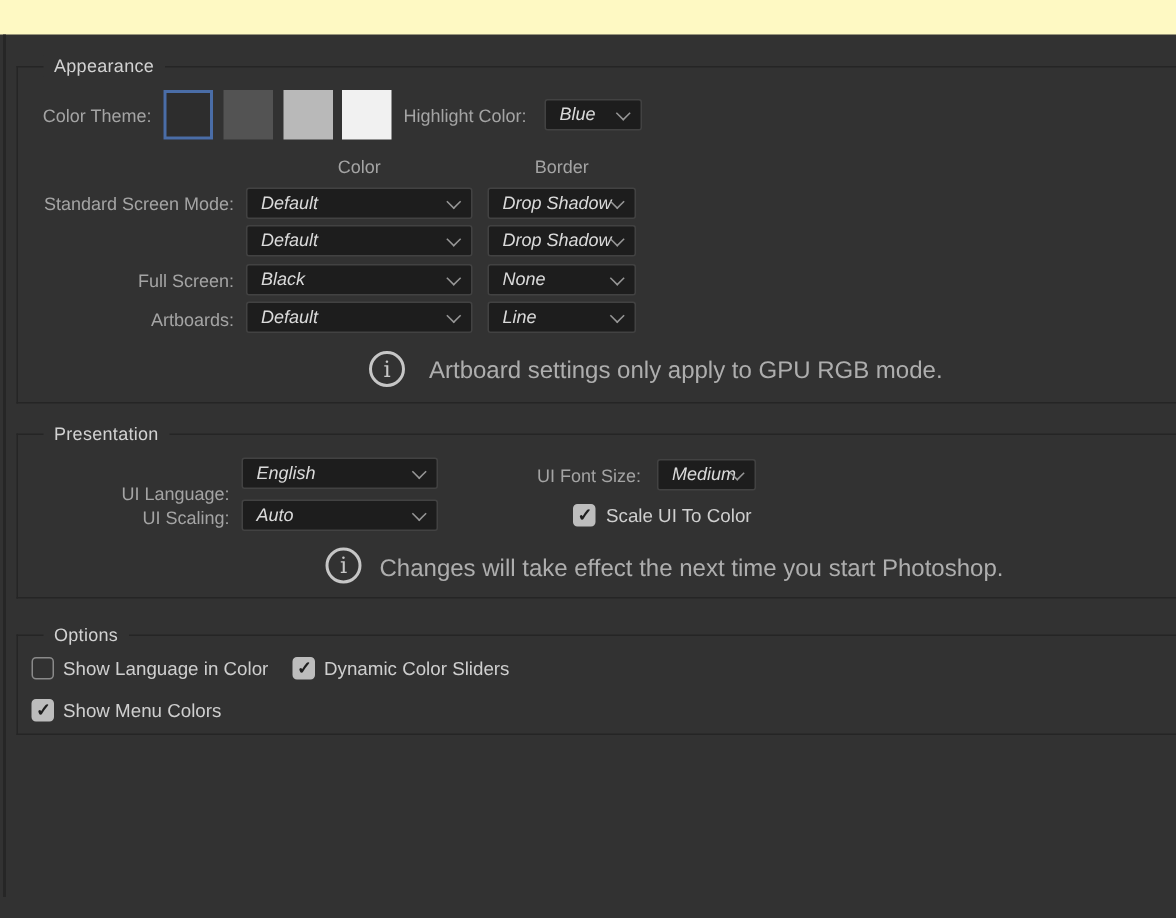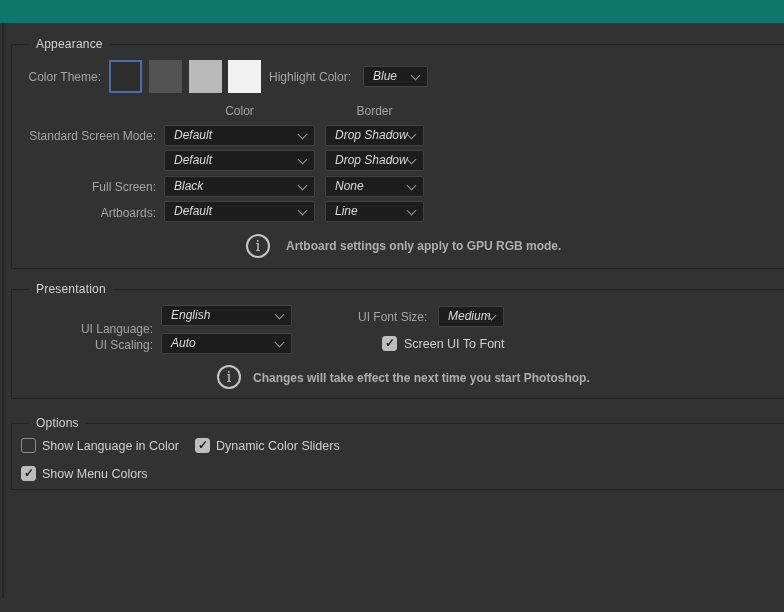--- a/index.html
+++ b/index.html
@@ -1,18 +1,18 @@
 <!DOCTYPE html>
 <html><head>
 <meta charset="utf-8">
 <style>
   * { margin:0; padding:0; box-sizing:border-box; }
   html,body { width:784px; height:612px; }
   body { font-family:"Liberation Sans", sans-serif; background:#ffffff; }
-  #screen { position:relative; width:784px; height:612px; overflow:hidden; background:#0f766e; }
+  #screen { position:relative; width:784px; height:612px; overflow:hidden; background:#fef9c3; }
   #panel { position:absolute; left:0; top:23px; width:784px; height:589px; background:#323232; }
   #left-edge { position:absolute; left:2px; top:0; width:2px; height:575px; background:#262626; }
 
   .group { position:absolute; left:11px; width:790px; border:1px solid #252525; border-right:none; }
   .group-title { position:absolute; top:-8px; left:17px; background:#323232; padding:0 7px;
                  font-size:12px; color:#d2d2d2; letter-spacing:.2px; }
 
   .lbl { position:absolute; font-size:12px; color:#a4a4a4; white-space:nowrap; }
   .lbl.r { text-align:right; }
   .colhead { position:absolute; font-size:12px; color:#a4a4a4; text-align:center; }
@@ -29,21 +29,21 @@
   .cb { position:absolute; width:15px; height:15px; border-radius:3px; border:1px solid #8a8a8a;
         background:transparent; cursor:pointer; }
   .cb.checked { background:#bdbdbd; border-color:#bdbdbd; }
   .cb.checked::after { content:"\2713"; position:absolute; left:2px; top:-1px; font-size:12px;
                        font-weight:bold; color:#1f1f1f; }
   .cb-lbl { position:absolute; font-size:12.5px; color:#cfcfcf; white-space:nowrap; cursor:default; }
 
   .info-icon { position:absolute; width:24px; height:24px; border:2px solid #c6c6c6; border-radius:50%;
                color:#c6c6c6; font-family:"DejaVu Serif", serif; font-size:15px; font-style:normal;
                text-align:center; line-height:20px; }
-  .info-text { position:absolute; font-size:12px; color:#aeaeae; white-space:nowrap;font-weight:bold; }
+  .info-text { position:absolute; font-size:16px; color:#aeaeae; white-space:nowrap; }
 </style>
 </head>
 <body>
 
 <div id="screen">
   <div id="panel">
     <div id="left-edge"></div>
 
     <div class="group" style="top:21px; height:225px;">
       <span class="group-title">Appearance</span>
@@ -122,21 +122,21 @@
         <span class="chev"></span>
       </div>
 
       <div class="lbl r" style="left:0; top:48px; width:141px;">UI Scaling:</div>
       <div class="dd" style="left:149px; top:43px; width:131px;">
         <span class="val">Auto</span>
         <span class="chev"></span>
       </div>
 
       <div class="cb checked" style="left:370px; top:46px;"></div>
-      <div class="cb-lbl" style="left:392px; top:47px;">Screen UI To Font</div>
+      <div class="cb-lbl" style="left:392px; top:47px;">Scale UI To Color</div>
 
       <div class="info-icon" style="left:205px; top:75px;">i</div>
       <div class="info-text" style="left:241px; top:81px;">Changes will take effect the next time you start Photoshop.</div>
     </div>
 
     <div class="group" style="top:400px; height:67px;">
       <span class="group-title">Options</span>
 
       <div class="cb" style="left:9px; top:14px;"></div>
       <div class="cb-lbl" style="left:30px; top:15px;">Show Language in Color</div>

